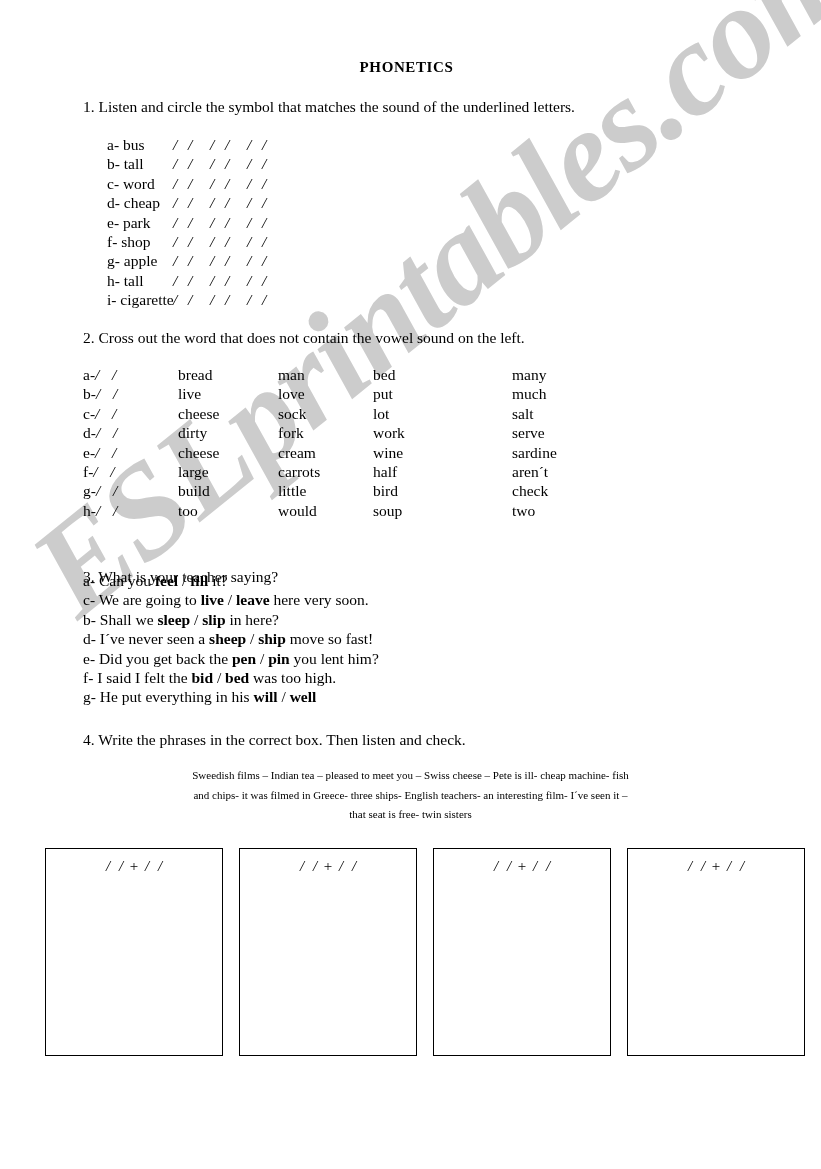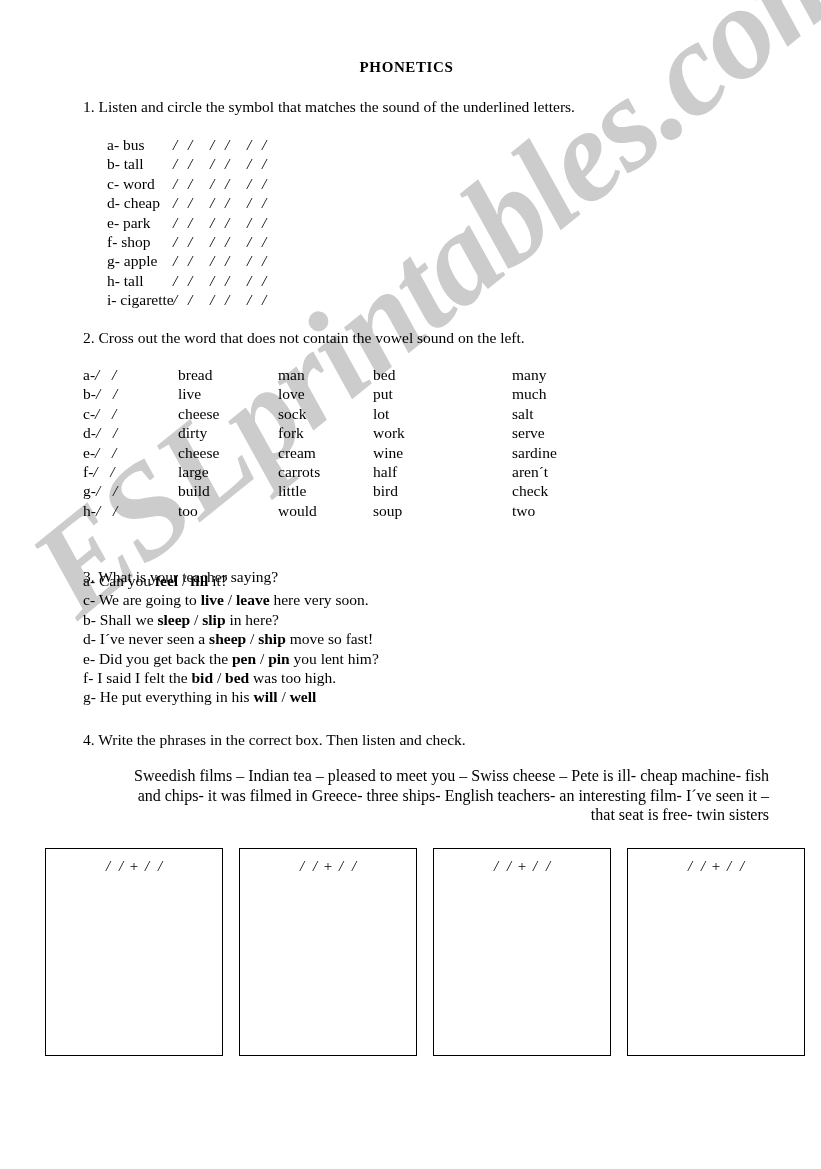--- a/index.html
+++ b/index.html
@@ -148,22 +148,22 @@
     white-space: nowrap;
   }
   .ex3-row b { font-weight: bold; }
 
   
   .phrase-bank {
     position: absolute;
     left: 52px;
     top: 766px;
     width: 717px;
-    text-align: right;
-    font-size: 16px;
+    text-align: center;
+    font-size: 11px;
     line-height: 19.6px;
   }
 
   
   .boxes {
     position: absolute;
     left: 45px;
     top: 848px;
     width: 760px;
     display: flex;

